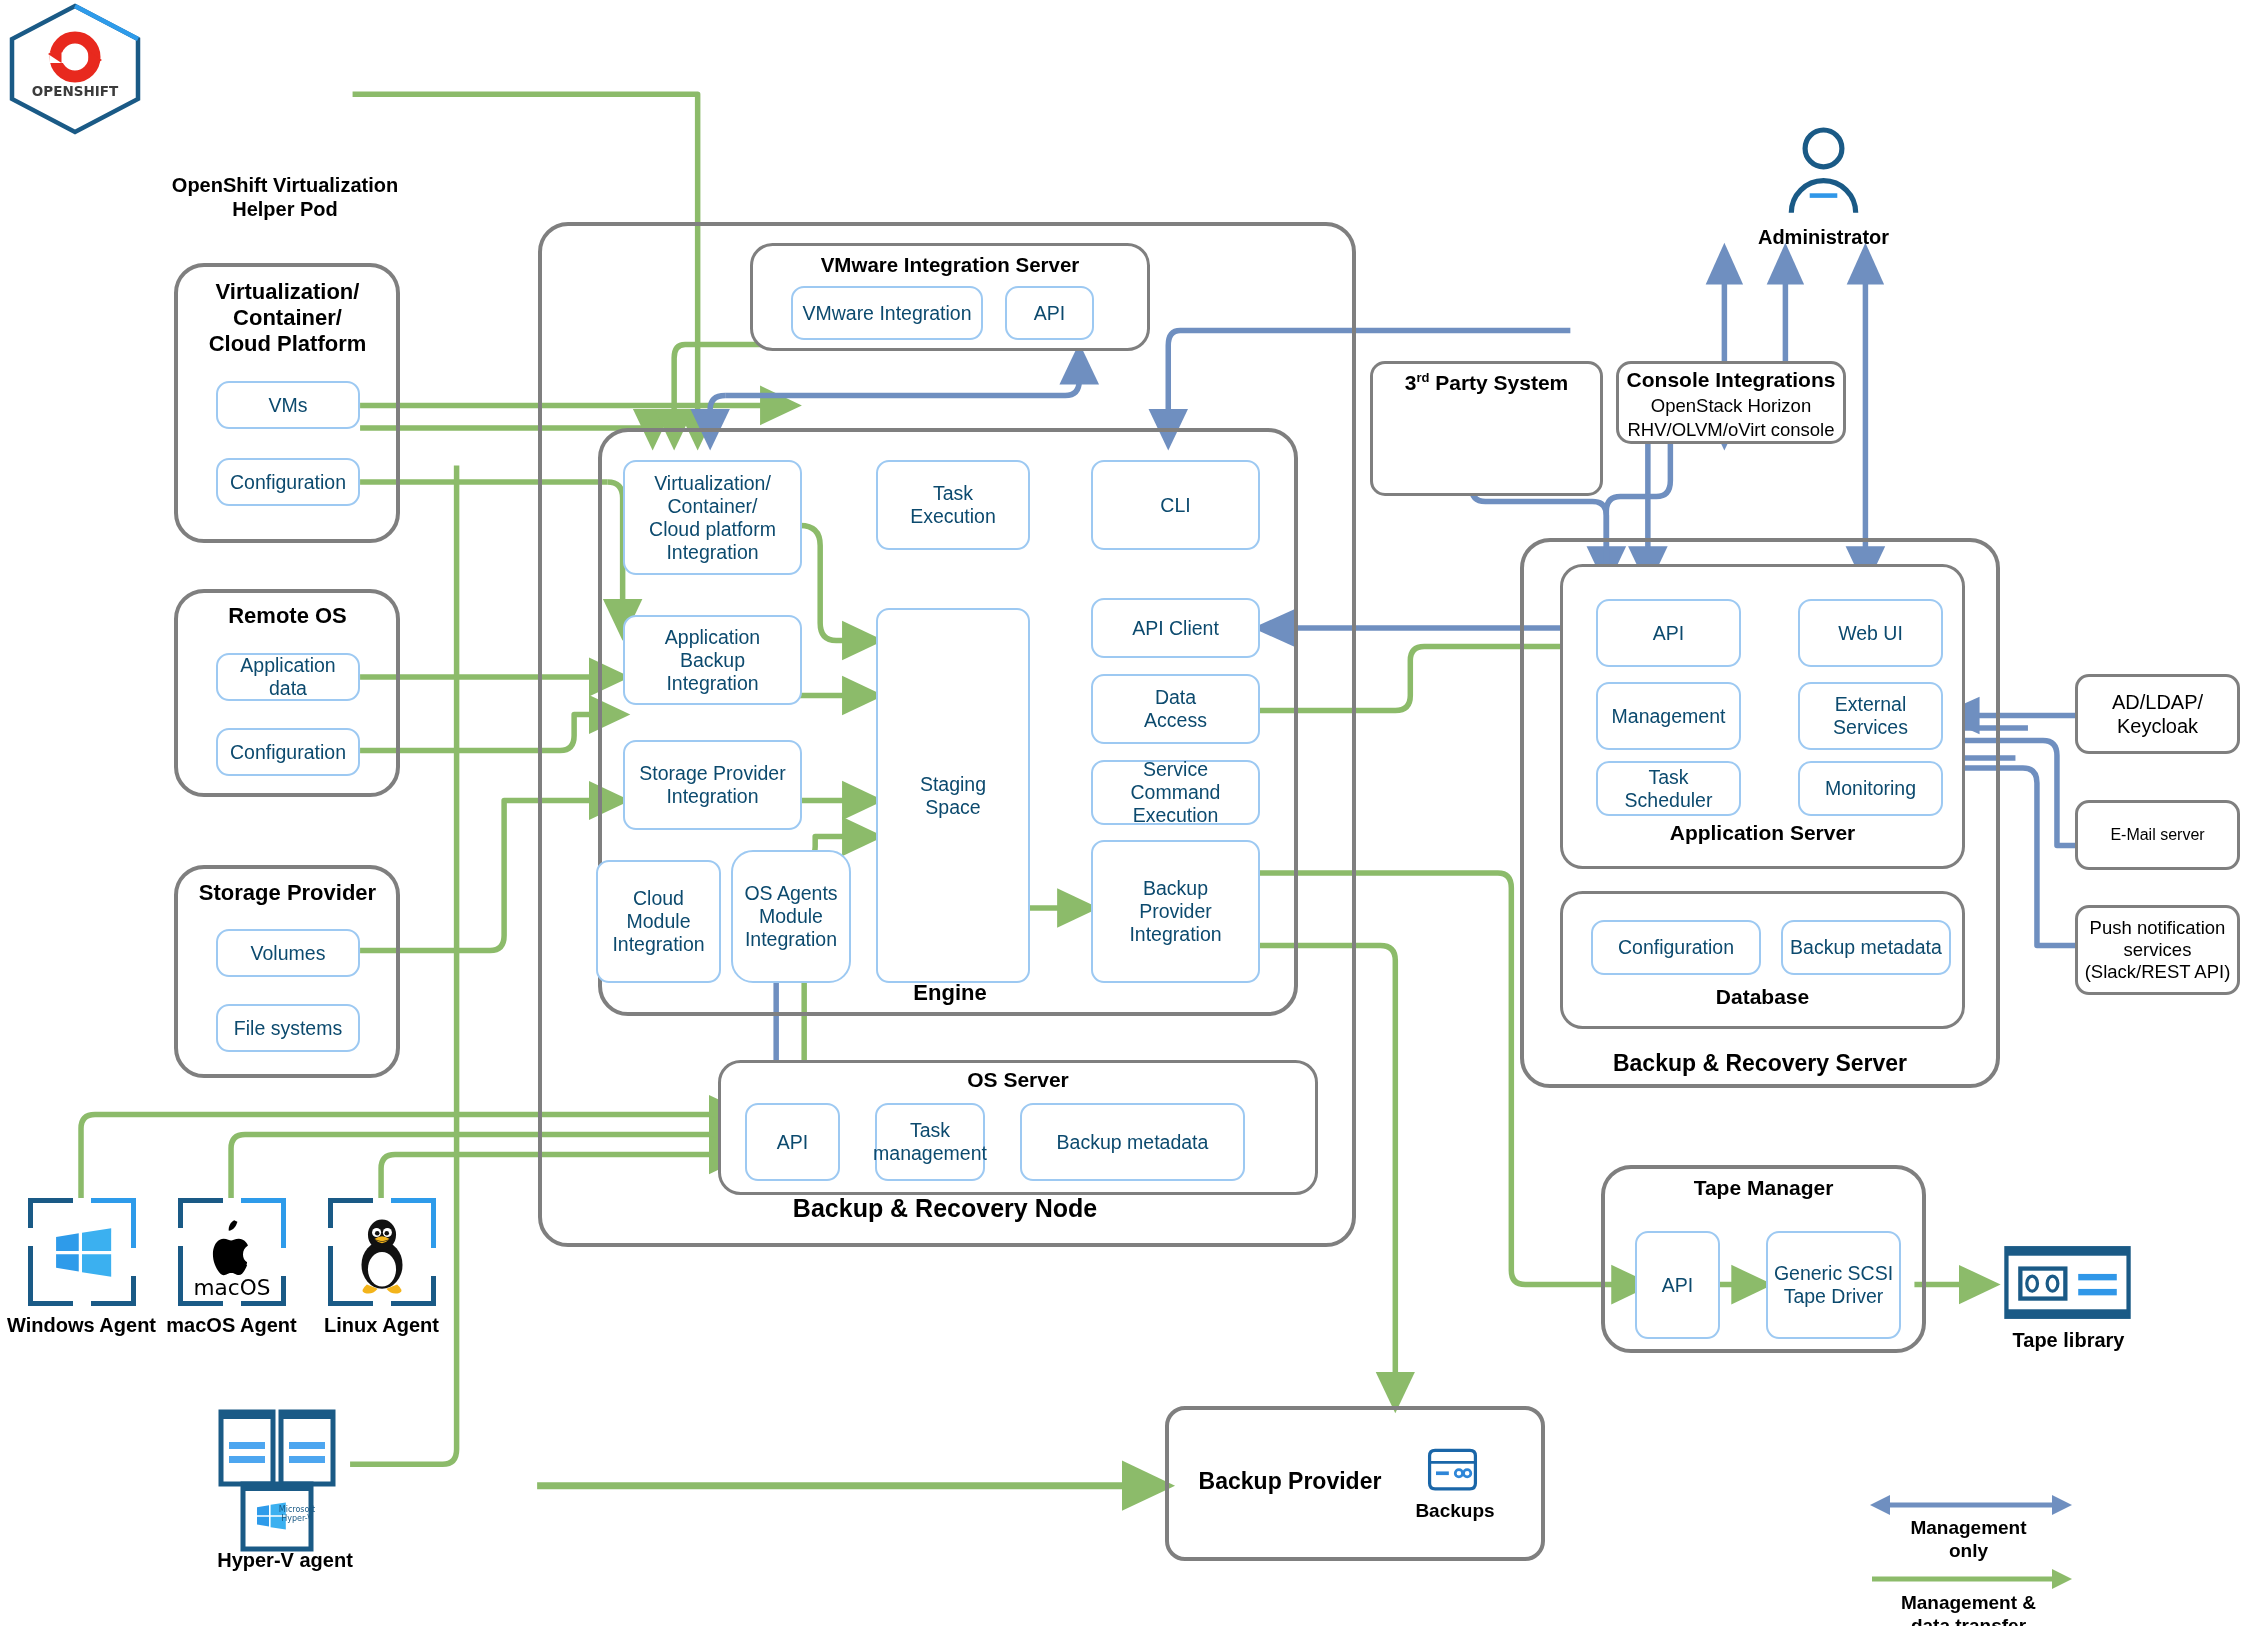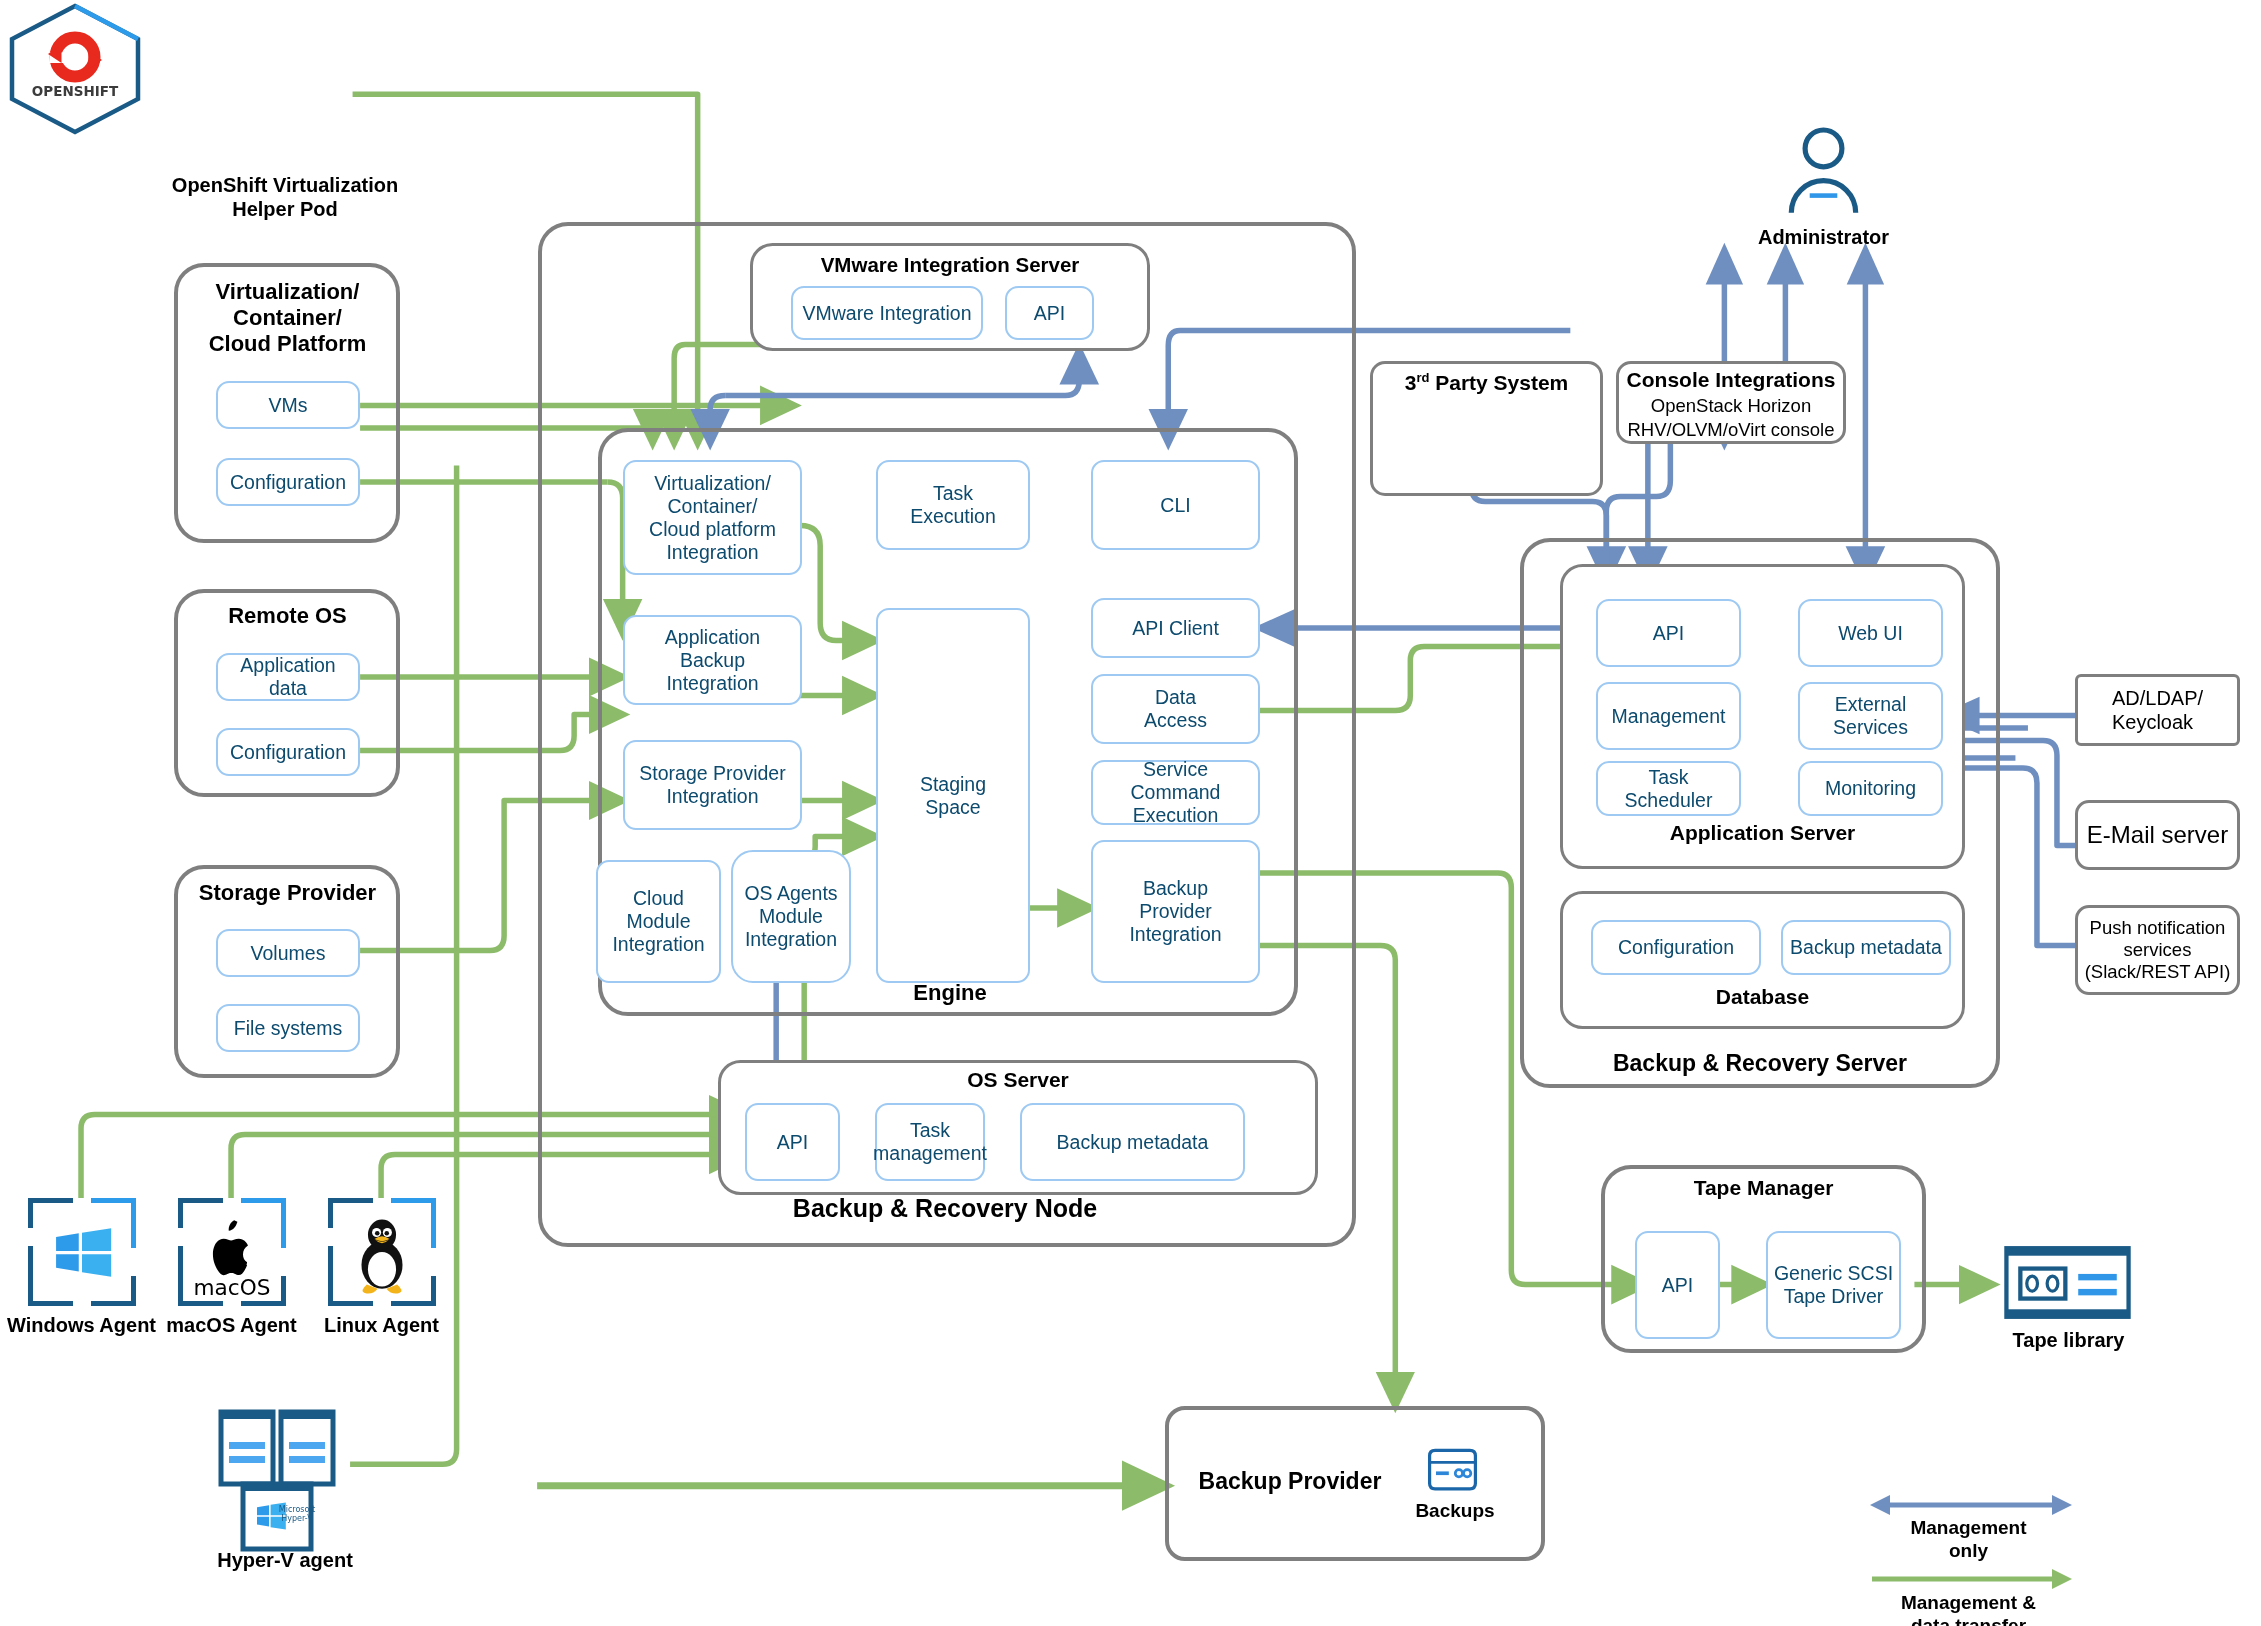--- a/index.html
+++ b/index.html
@@ -351,23 +351,23 @@
 
   <div class="grp-thin" style="left:1560px;top:891px;width:405px;height:138px;"></div>
   <div class="leaf" style="left:1591px;top:920px;width:170px;height:55px;">
       <span>Configuration</span>
     </div>
   <div class="leaf" style="left:1781px;top:920px;width:170px;height:55px;">
       <span>Backup metadata</span>
     </div>
   <div class="lbl" style="left:1565px;top:984px;width:395px;font-size:21px;"><span>Database</span></div>
 
-  <div class="grp-thin" style="left:2075px;top:674px;width:165px;height:72px;border-radius:6px;display:flex;align-items:center;justify-content:center;text-align:left;font-size:20px;line-height:1.2;white-space:pre-line;"><span>AD/LDAP/
+  <div class="grp-thin" style="left:2075px;top:674px;width:165px;height:80px;border-radius:14px;display:flex;align-items:center;justify-content:center;text-align:center;font-size:20px;line-height:1.2;white-space:pre-line;"><span>AD/LDAP/
 Keycloak</span></div>
-  <div class="grp-thin" style="left:2075px;top:800px;width:165px;height:70px;border-radius:14px;display:flex;align-items:center;justify-content:center;text-align:left;font-size:24px;line-height:1.2;white-space:pre-line;"><span>E-Mail server</span></div>
+  <div class="grp-thin" style="left:2075px;top:800px;width:165px;height:70px;border-radius:14px;display:flex;align-items:center;justify-content:center;text-align:left;font-size:16px;line-height:1.2;white-space:pre-line;"><span>E-Mail server</span></div>
   <div class="grp-thin" style="left:2075px;top:905px;width:165px;height:90px;border-radius:14px;display:flex;align-items:center;justify-content:center;text-align:center;font-size:18.5px;line-height:1.2;white-space:pre-line;"><span>Push notification
 services
 (Slack/REST API)</span></div>
 
   <div class="grp" style="left:1601px;top:1165px;width:325px;height:188px;"></div>
   <div class="lbl" style="left:1606px;top:1175px;width:315px;font-size:21px;"><span>Tape Manager</span></div>
   <div class="leaf" style="left:1635px;top:1231px;width:85px;height:108px;white-space:pre-line;"><span>API</span></div>
   <div class="leaf" style="left:1766px;top:1231px;width:135px;height:108px;white-space:pre-line;"><span>Generic SCSI
 Tape Driver</span></div>
 

